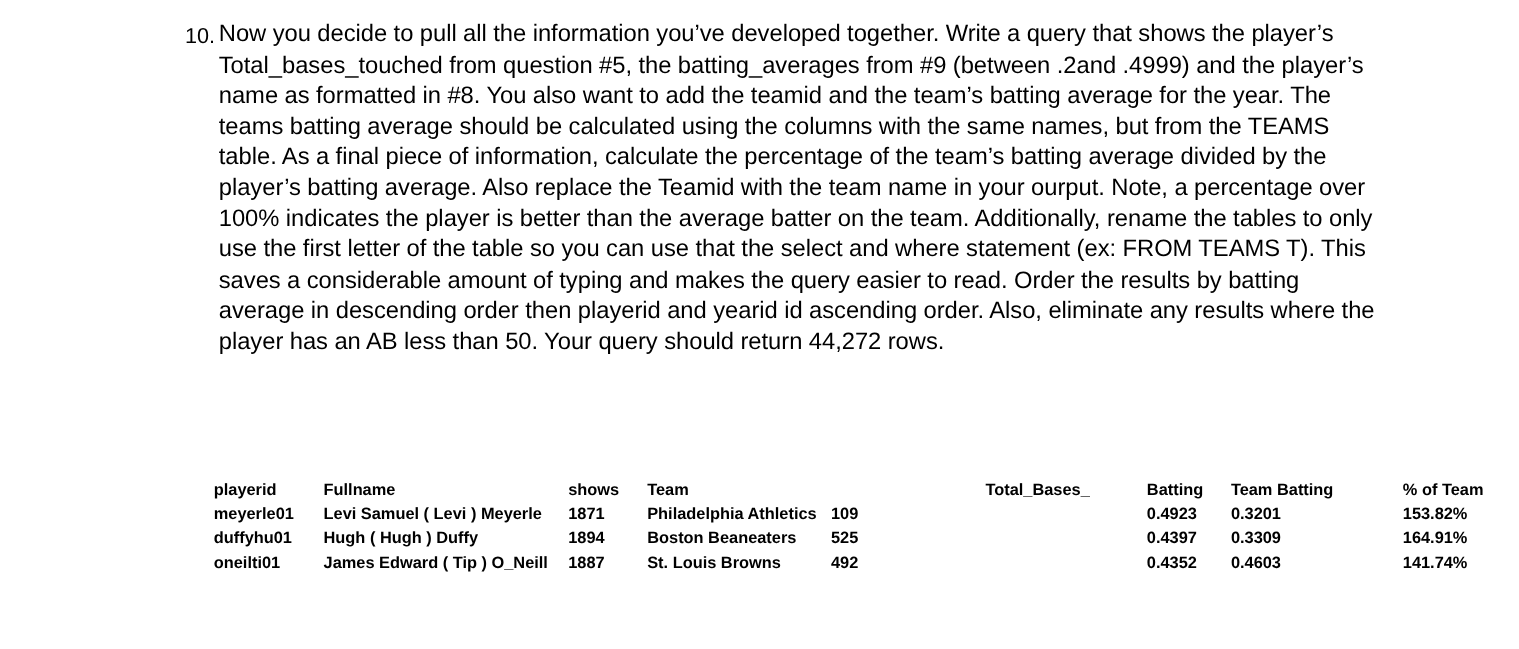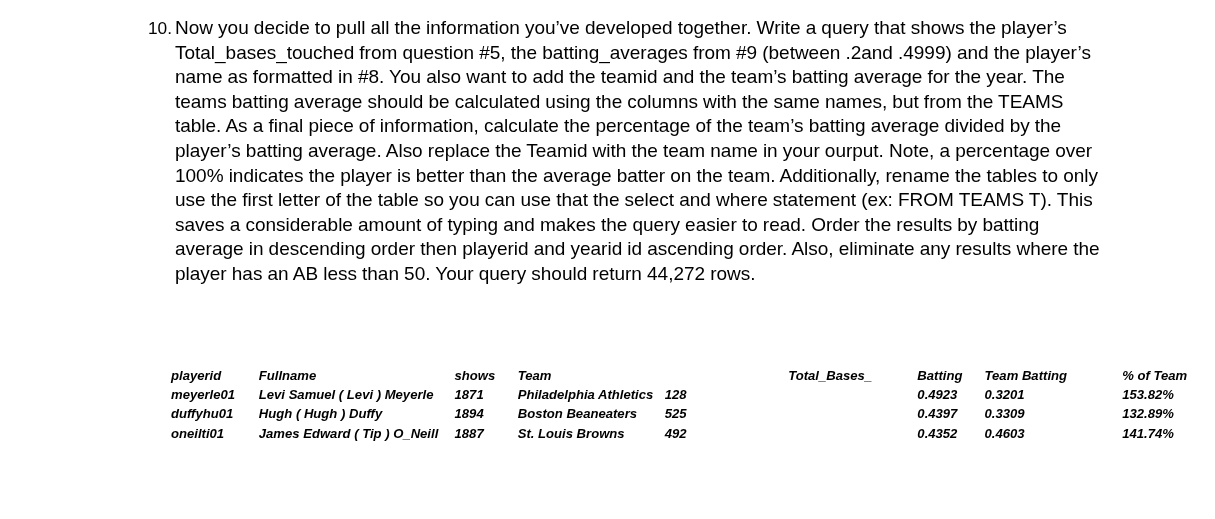--- a/index.html
+++ b/index.html
@@ -45,26 +45,25 @@
     line-height: 24.6px;
     text-align: left;
     word-spacing: -0.1px;
     letter-spacing: -0.02px;
   }
 
   
   #result-table {
     position: absolute;
     left: 171px;
-    top: 366px;
+    top: 382px;
     font-size: 13.1px;
     font-weight: bold;
     line-height: 19.2px;
     white-space: nowrap;
-    font-style: italic;
   }
   #result-table table {
     border-collapse: collapse;
     border-spacing: 0;
   }
   #result-table td, #result-table th {
     padding: 0;
     margin: 0;
     vertical-align: top;
     text-align: left;
@@ -111,36 +110,36 @@
         <th class="col-teambatavg">Team Batting</th>
         <th class="col-pct">% of Team</th>
       </tr>
     </thead>
     <tbody id="result-body">
         <tr class="row-first">
           <td>meyerle01</td>
           <td>Levi Samuel ( Levi ) Meyerle</td>
           <td>1871</td>
           <td class="cell-teamname">Philadelphia Athletics</td>
-          <td>128</td>
+          <td>109</td>
           <td></td>
           <td>0.4923</td>
           <td>0.3201</td>
           <td>153.82%</td>
         </tr>
         <tr>
           <td>duffyhu01</td>
           <td>Hugh ( Hugh ) Duffy</td>
           <td>1894</td>
           <td class="cell-teamname">Boston Beaneaters</td>
           <td>525</td>
           <td></td>
           <td>0.4397</td>
           <td>0.3309</td>
-          <td>132.89%</td>
+          <td>164.91%</td>
         </tr>
         <tr>
           <td>oneilti01</td>
           <td>James Edward ( Tip ) O_Neill</td>
           <td>1887</td>
           <td class="cell-teamname">St. Louis Browns</td>
           <td>492</td>
           <td></td>
           <td>0.4352</td>
           <td>0.4603</td>

